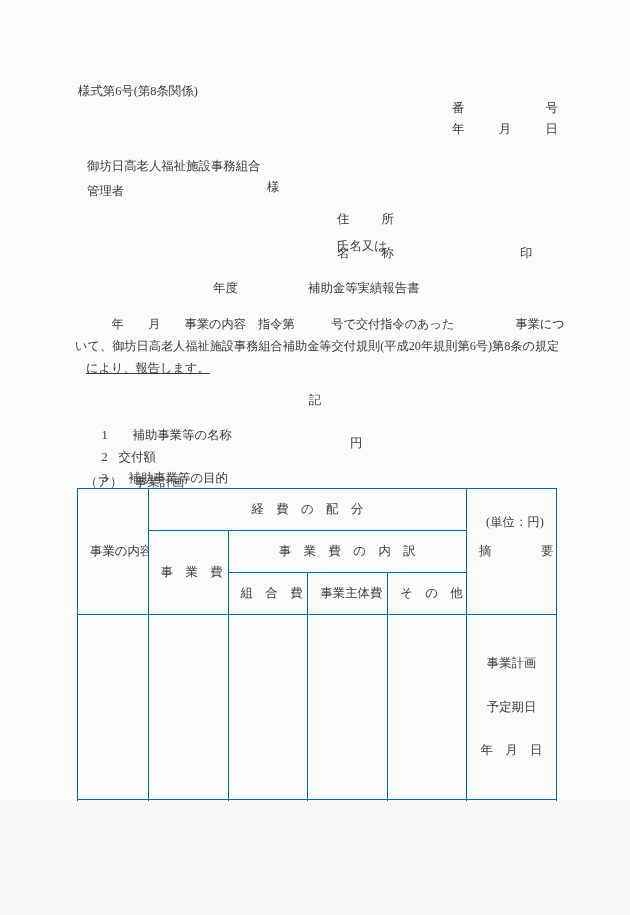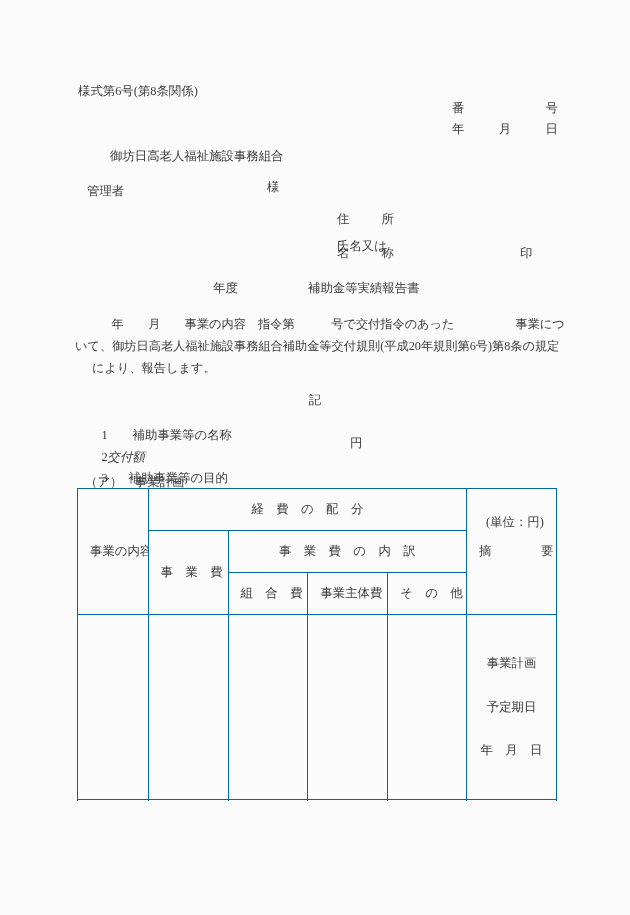--- a/index.html
+++ b/index.html
@@ -66,49 +66,49 @@
     <span>番</span>
     <span>号</span>
   </div>
 
   <div class="abs between" style="left:452px; top:122px; width:106px;">
     <span>年</span>
     <span>月</span>
     <span>日</span>
   </div>
 
-  <div class="abs" style="left:87px; top:149px;margin-left:23px;">御坊日高老人福祉施設事務組合</div>
+  <div class="abs" style="left:87px; top:159px;">御坊日高老人福祉施設事務組合</div>
   <div class="abs" style="left:87px; top:184px;">管理者</div>
   <div class="abs" style="left:267px; top:180px;">様</div>
 
   <div class="abs between" style="left:337px; top:212px; width:57px;">
     <span>住</span>
     <span>所</span>
   </div>
   <div class="abs" style="left:337px; top:239px;">氏名又は</div>
   <div class="abs between" style="left:337px; top:246px; width:57px;">
     <span>名</span>
     <span>称</span>
   </div>
   <div class="abs" style="left:520px; top:246px;">印</div>
 
   <div class="abs" style="left:213px; top:281px;">年度</div>
   <div class="abs" style="left:308px; top:281px;">補助金等実績報告書</div>
 
   <div class="abs para-line" style="left:75px; top:317px;">　　　年　　月　　事業の内容　指令第　　　号で交付指令のあった　　　　　事業につ</div>
   <div class="abs para-line" style="left:75px; top:339px;">いて、御坊日高老人福祉施設事務組合補助金等交付規則(平成20年規則第6号)第8条の規定</div>
-  <div class="abs para-line" style="left:92px; top:361px;">により、報告します。</div>
+  <div class="abs para-line" style="left:86px; top:361px;text-decoration:underline;">により、報告します。</div>
 
   <div class="abs centered" style="top:393px;">記</div>
 
   <div class="abs" style="left:89px; top:414px;">
     <span>1</span><span style="margin-left:25px;">補助事業等の名称</span>
   </div>
   <div class="abs" style="left:89px; top:436px;">
-    <span>2</span><span style="font-style:italic;">交付額</span>
+    <span>2</span><span style="margin-left:11px;">交付額</span>
   </div>
   <div class="abs" style="left:350px; top:436px;">円</div>
   <div class="abs" style="left:89px; top:457px;">
     <span>3</span><span style="margin-left:21px;">補助事業等の目的</span>
   </div>
 
   <div class="abs" style="left:85px; top:475px;">（ア）　事業計画</div>
   <div class="abs" style="left:486px; top:475px;margin-top:40px;">(単位：円)</div>
 
   <table class="plan">

